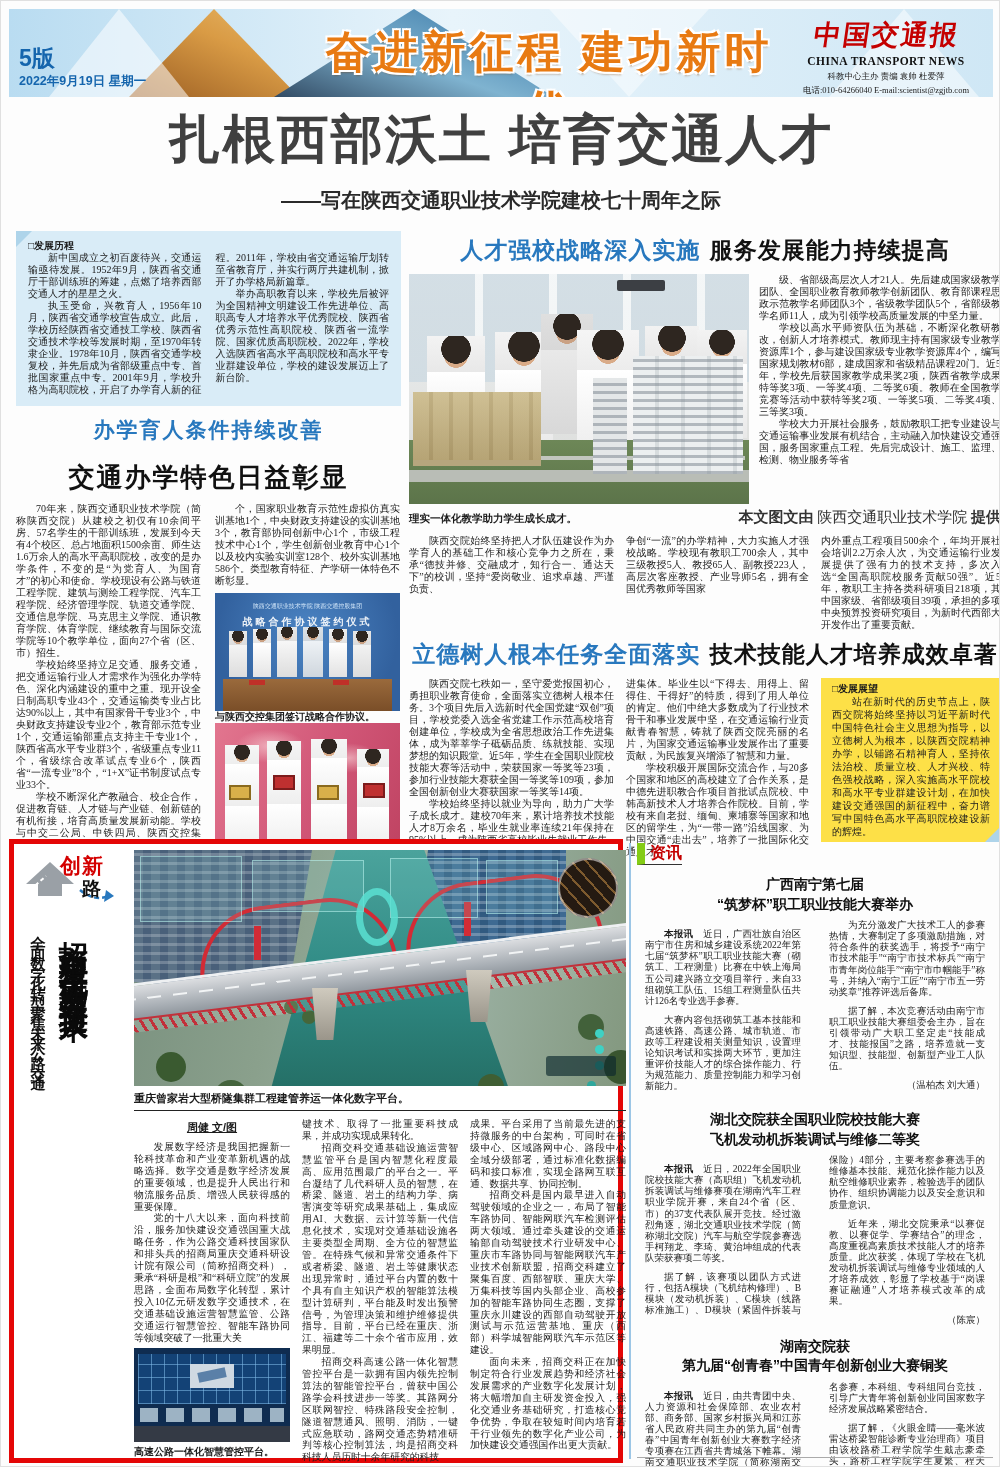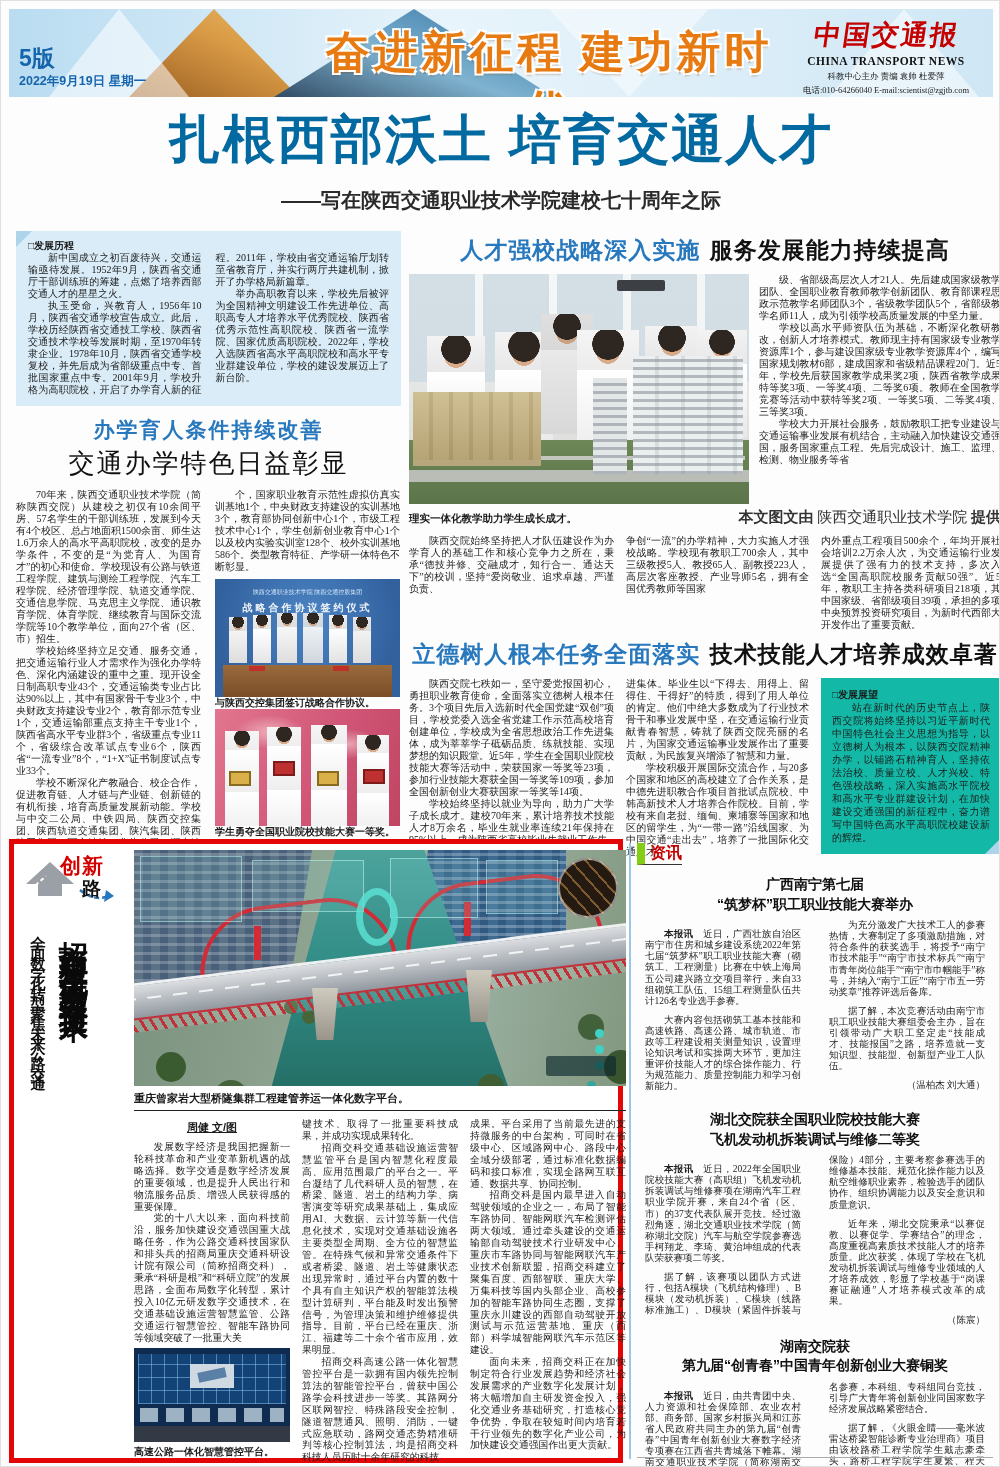--- a/index.html
+++ b/index.html
@@ -10,50 +10,50 @@
   .banner .pageno{position:absolute;left:10px;top:34px;color:#1565ad;font-family:"Liberation Sans",sans-serif;font-weight:bold;font-size:23px;}
   .banner .date{position:absolute;left:10px;top:64px;color:#1565ad;font-family:"Liberation Sans",sans-serif;font-weight:bold;font-size:12.5px;}
   .banner-title{position:absolute;left:300px;top:14px;width:480px;text-align:center;font-family:"Liberation Serif",serif;font-size:44px;font-weight:900;color:#e87a12;letter-spacing:4px;text-shadow:-2px -2px 0 #fff,2px -2px 0 #fff,-2px 2px 0 #fff,2px 2px 0 #fff,0 3px 2px rgba(120,60,0,.35);}
   .mast{position:absolute;right:12px;top:8px;width:190px;text-align:center;}
   .logo-cn{font-size:27px;font-weight:900;color:#c40000;transform:skewX(-8deg);display:inline-block;letter-spacing:2px;font-family:"Liberation Serif",serif;}
   .logo-en{font-size:11.5px;font-weight:bold;letter-spacing:.5px;color:#111;margin-top:2px;}
   .small-line{font-size:8.5px;color:#222;margin-top:4px;}
   .small-line2{font-size:8.5px;color:#222;margin-top:2px;}
   
   .headline-block{position:absolute;left:0;top:104px;width:1000px;text-align:center;}
-  .headline-block h1{margin:0;font-family:"Liberation Sans",sans-serif;font-size:52px;font-weight:900;color:#0369a1;letter-spacing:2px;}
+  .headline-block h1{margin:0;font-family:"Liberation Sans",sans-serif;font-size:52px;font-weight:900;color:#404040;letter-spacing:2px;}
   .subhead{margin-top:12px;font-family:"Liberation Sans",sans-serif;font-size:20px;font-weight:bold;color:#2a2a2a;}
   
   .bodytxt p{margin:0;text-indent:2em;font-size:10px;line-height:12px;text-align:justify;}
   
   .left-col{position:absolute;left:15px;top:230px;width:385px;}
   .hist-box{background:#d9ecf7;padding:9px 12px 10px;position:relative;}
   .hist-box:before{content:"";position:absolute;left:0;top:0;border-top:16px solid #aed4ea;border-right:16px solid transparent;}
   .box-title{font-family:"Liberation Sans",sans-serif;font-weight:bold;font-size:13px;margin:0 0 5px;}
   .hist-cols{column-count:2;column-gap:14px;}
   .hist-cols p{margin:0;text-indent:2em;font-size:10px;line-height:12px;text-align:justify;}
   .s1-head{text-align:center;margin:10px 0 8px;}
   .s1-kicker{display:block;font-family:"Liberation Sans",sans-serif;font-weight:900;font-size:21px;color:#2878be;letter-spacing:2px;}
-  .s1-title{display:block;font-family:"Liberation Sans",sans-serif;font-weight:400;font-size:26px;color:#111;letter-spacing:2px;margin-top:2px;}
+  .s1-title{display:block;font-family:"Liberation Sans",sans-serif;font-weight:700;font-size:26px;color:#111;letter-spacing:2px;margin-top:16px;}
   .two-col{display:flex;gap:14px;}
   .two-col .colA,.two-col .colB{width:185px;}
   .cap{font-family:"Liberation Sans",sans-serif;font-weight:bold;font-size:10.5px;margin:3px 0 6px;}
   
   .main-right{position:absolute;left:408px;top:234px;width:592px;}
   .sec-head{text-align:center;font-family:"Liberation Sans",sans-serif;font-weight:900;font-size:23px;letter-spacing:1px;margin-bottom:8px;white-space:nowrap;}
   .sec-head .kicker{color:#2878be;}
   .sec-head .t{color:#111;margin-left:2px;}
   .photo-row{display:flex;gap:10px;}
   .rightcol{width:242px;}
   .cap-row{display:flex;justify-content:space-between;align-items:baseline;margin:4px 0 8px;width:100%;}
   .credit{font-size:15px;color:#333;}
   .credit b{font-family:"Liberation Sans",sans-serif;}
   .row3{display:flex;gap:12px;margin-top:6px;}
   .row3 .c1{width:205px;}.row3 .c2{width:183px;}.row3 .c3{width:180px;}
-  .outlook{background:#14b8a6;padding:10px 11px;position:relative;}
+  .outlook{background:#fde047;padding:4px 11px;position:relative;}
   .outlook:after{content:"";position:absolute;right:0;bottom:0;border-bottom:16px solid #aed4ea;border-left:16px solid transparent;}
   .outlook p{margin:0;text-indent:2em;font-size:10px;line-height:13px;text-align:justify;}
   .sec3-row{margin-top:8px;}
   
   .photo{position:relative;overflow:hidden;}
   .psn{position:absolute;background-repeat:no-repeat;}
   
   .ph-class{width:340px;height:230px;background:linear-gradient(180deg,#eef1f2,#e3e5e4 55%,#d8d9d6);}
   .windows{position:absolute;left:0;top:0;width:340px;height:108px;background:repeating-linear-gradient(90deg,#cddae2 0 66px,#f5f8f9 66px 74px);opacity:.8;}
   .proj{position:absolute;left:208px;top:6px;width:48px;height:11px;background:#3c3f44;border-radius:2px;}

